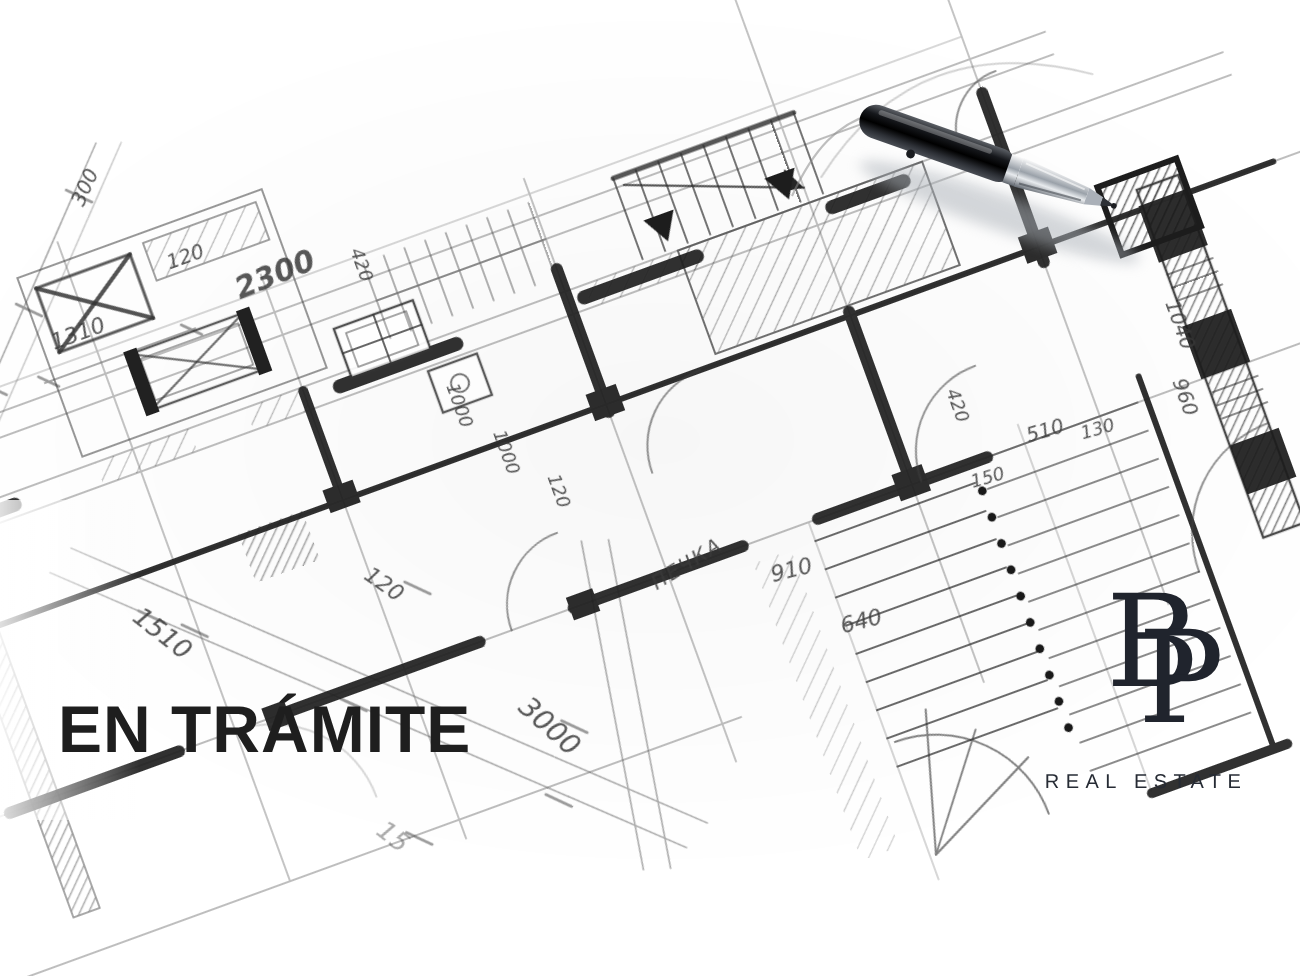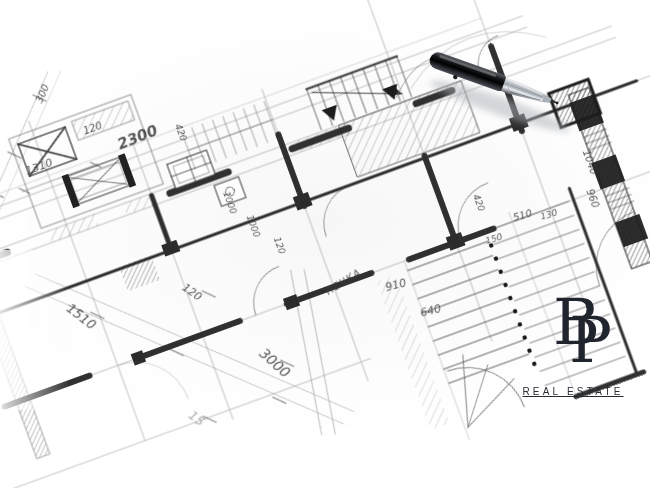--- a/index.html
+++ b/index.html
@@ -13,21 +13,21 @@
   .pen{position:absolute;left:0;top:0;}
   .watermark{position:absolute;left:29px;top:346px;font-size:33px;font-weight:700;
      letter-spacing:.5px;color:#1e1e1e;white-space:nowrap;}
   .brand{position:absolute;right:16px;top:294px;width:122px;}
   .monogram{position:relative;height:90px;}
   .monogram span{position:absolute;font-family:"DejaVu Serif","Liberation Serif",serif;
      font-size:64px;line-height:1;color:#20242d;}
   .letter-b{left:41px;top:-4px;}
   .letter-p{left:57px;top:14px;}
   .wordmark{margin-top:2px;text-align:center;font-size:10px;letter-spacing:3.2px;
-     color:#262b34;white-space:nowrap;text-decoration:underline;}
+     color:#262b34;white-space:nowrap;}
 </style>
 </head>
 <body>
 
 <div class="stage">
 
   <svg class="sketch" width="650" height="488" viewBox="0 0 650 488">
     <defs>
       <pattern id="h1" patternUnits="userSpaceOnUse" width="7" height="7" patternTransform="rotate(45)">
         <line x1="0" y1="0" x2="0" y2="7" stroke="#3d3d3d" stroke-width="1" opacity=".65"></line>
@@ -297,20 +297,21 @@
       <rect x="78" y="1" width="6" height="15" fill="url(#gChrome)"></rect>
       <polygon points="84,0.8 120,4.2 120,12.8 84,16.2" fill="url(#gChrome)"></polygon>
       <line x1="86" y1="3.2" x2="118" y2="5.6" stroke="#fff" stroke-width="1" opacity=".6"></line>
       <line x1="86" y1="13.8" x2="118" y2="11.4" stroke="#3c4148" stroke-width="1" opacity=".55"></line>
       <polygon points="120,4.2 128,6.3 128,10.7 120,12.8" fill="#aab0b8"></polygon>
       <polygon points="128,6.3 134,8.1 134,8.9 128,10.7" fill="#2e3136"></polygon>
       <circle cx="134.5" cy="8.5" r="1.4" fill="#1c1e22"></circle>
     </g>
   </svg>
 
+  <div class="watermark">EN TRÁMITE</div>
 
   <div class="brand">
     <div class="monogram">
       <span class="letter-b">B</span>
       <span class="letter-p">P</span>
     </div>
     <div class="wordmark">REAL ESTATE</div>
   </div>
 
 </div>

